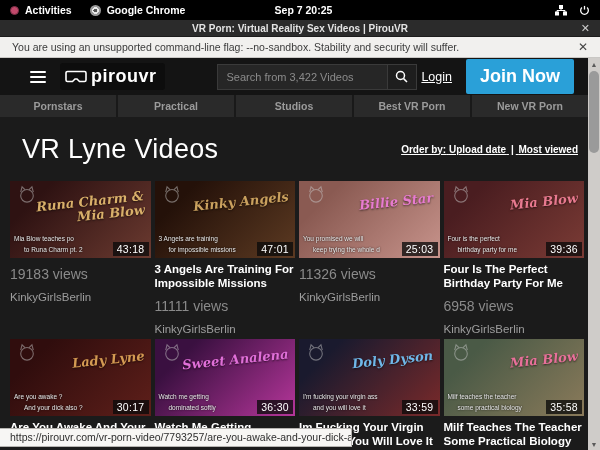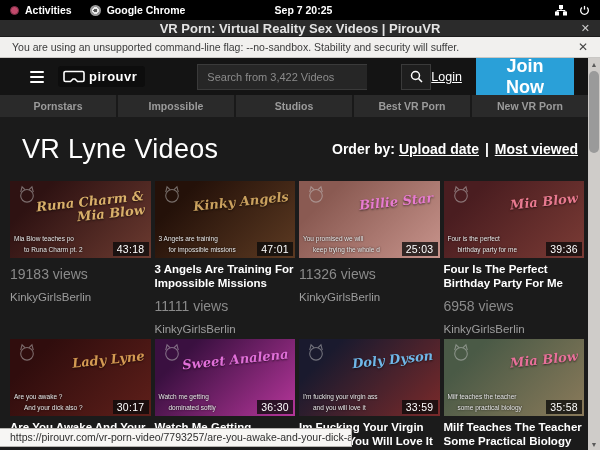--- a/index.html
+++ b/index.html
@@ -15,54 +15,54 @@
   .rec-dot { width:9px; height:9px; border-radius:50%; background:#c2496b; border:1px solid #7e2f47; }
   .chrome-dot { width:11px; height:11px; border-radius:50%;
     background:radial-gradient(circle at center,#555 0 2px,#e9e9e9 2px 3.5px,#9a9a9a 3.5px); }
   .sys-clock { position:absolute; left:50%; transform:translateX(-44%); font-weight:bold; }
   .sys-right { margin-left:auto; display:flex; align-items:center; gap:12px; }
   .sys-right svg { display:block; }
 
   
   .tabstrip { position:absolute; top:20px; left:0; right:0; height:17px; background:#2b2b2b;
     display:flex; align-items:center; justify-content:center; border-bottom:1px solid #1c1c1c; }
-  .tab-title { color:#e3e3e3; font-size:13px; font-weight:bold; }
+  .tab-title { color:#e3e3e3; font-size:10px; font-weight:bold; }
   .tab-close { position:absolute; right:10px; color:#cccccc; font-size:11px; cursor:default; }
 
   
   .warnbar { position:absolute; top:37px; left:0; right:0; height:21px; background:#f1f0ee;
     border-bottom:1px solid #c9c7c4; display:flex; align-items:center; padding:0 12px; }
   .warn-text { color:#3b3b3b; font-size:10.5px; }
   .warn-close { margin-left:auto; color:#444; font-size:12px; }
 
   
   .content { position:absolute; top:58px; left:0; right:12px; bottom:0; background:#1b1b1b; overflow:hidden; }
 
   .siteheader { height:37px; background:#141414; display:flex; align-items:center; padding:0 14px 0 30px; }
   .hamburger { width:16px; display:flex; flex-direction:column; gap:3px; margin-right:14px; }
   .hamburger span { display:block; height:2px; background:#fff; border-radius:1px; }
   .logo { display:flex; align-items:center; gap:4px; background:#0d0d0d; padding:3px 8px 3px 5px; border-radius:3px; }
-  .logo-text { color:#fff; font-size:13px; font-weight:bold; letter-spacing:.5px; }
-  .searchwrap { display:flex; margin-left:52px;gap:34px; }
+  .logo-text { color:#fff; font-size:18px; font-weight:bold; letter-spacing:.5px; }
+  .searchwrap { display:flex; margin-left:52px; }
   .searchinput { width:170px; height:26px; background:#262626; border:1px solid #3a3a3a; border-right:none;
     color:#9a9a9a; font-size:11px; padding:0 9px; outline:none; }
   .searchinput::placeholder { color:#8b8b8b; }
   .searchbtn { width:30px; height:26px; background:#1e1e1e; border:1px solid #3a3a3a;
     display:flex; align-items:center; justify-content:center; }
   .login { margin-left:auto; color:#fff; font-size:12.5px; margin-right:14px; }
   .joinbtn { background:#2aa0d8; color:#fff; font-size:18px; font-weight:bold;
     padding:7px 14px; border:none; border-radius:2px; }
 
   .mainnav { height:22px; background:#191919; display:flex; gap:2px; }
   .navitem { flex:1; background:#2a2a2a; color:#9b9b9b; font-size:10.5px; font-weight:bold;
     display:flex; align-items:center; justify-content:center; }
 
   .titlerow { height:64px; display:flex; align-items:center; justify-content:space-between; padding:0 10px 0 22px; }
   .pagetitle { color:#fff; font-size:27px; font-weight:400; letter-spacing:.3px; }
-  .orderby { color:#fff; font-size:14px; font-weight:bold; }
+  .orderby { color:#fff; font-size:10px; font-weight:bold;text-decoration:underline; }
   .orderby a { color:#fff; text-decoration:underline; }
   .order-sep { padding:0 2px; }
 
   
   .grid { margin:0 0 0 10px; width:574px; display:grid; grid-template-columns:repeat(4,1fr); column-gap:4px; row-gap:4px; }
   .card { width:100%; }
   .thumb { position:relative; height:77px; overflow:hidden; background:#333; }
   .wm { position:absolute; top:4px; left:6px; opacity:.5; }
   .overlayname { position:absolute; top:14px; right:6px; max-width:80%; text-align:right;
     font-family:"DejaVu Serif","Liberation Serif",serif; font-style:italic; font-weight:bold;
@@ -156,21 +156,21 @@
               <path d="M8.6 8.6 L12 12"></path>
             </svg>
         </div>
       </div>
       <a class="login" href="#">Login</a>
       <button class="joinbtn" style="background: rgb(42, 160, 216);">Join Now</button>
     </div>
 
     <nav class="mainnav">
       <div class="navitem">Pornstars</div>
-      <div class="navitem">Impossible</div>
+      <div class="navitem">Practical</div>
       <div class="navitem">Studios</div>
       <div class="navitem">Best VR Porn</div>
       <div class="navitem">New VR Porn</div>
     </nav>
 
     <div class="titlerow">
       <h1 class="pagetitle">VR Lyne Videos</h1>
       <div class="orderby">
         <span>Order by:</span>
         <a href="#">Upload date</a>

